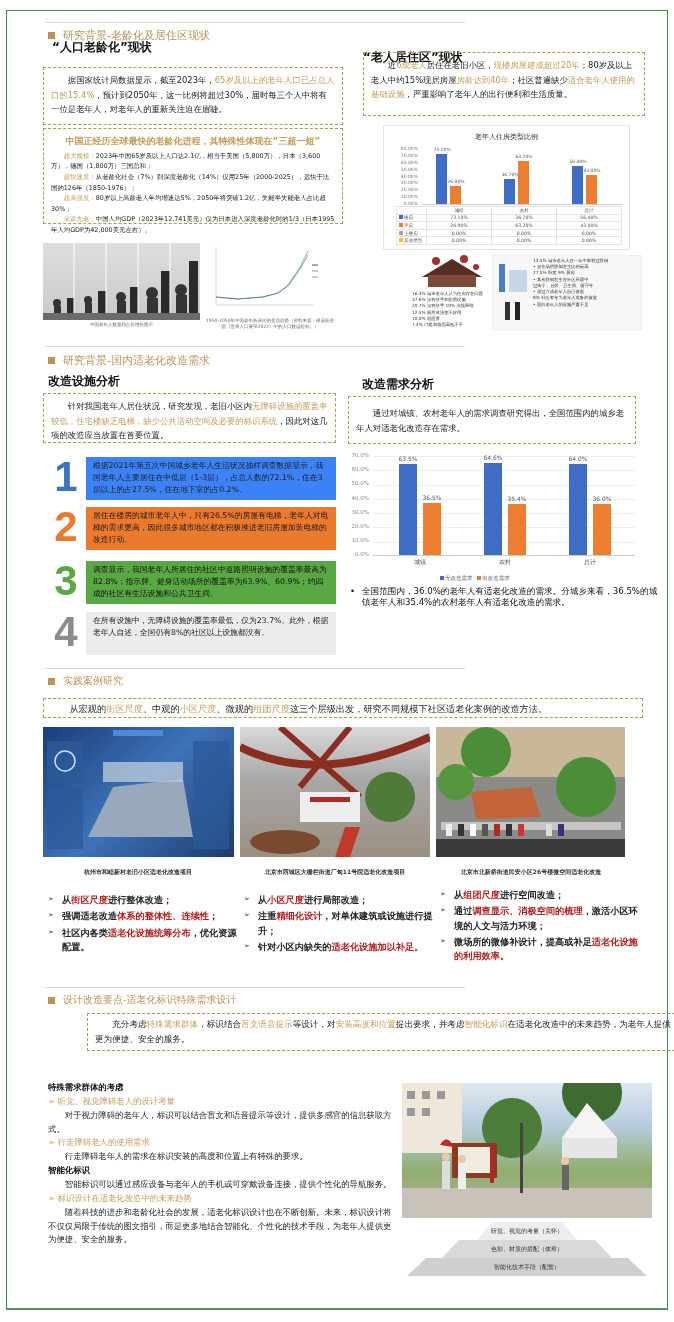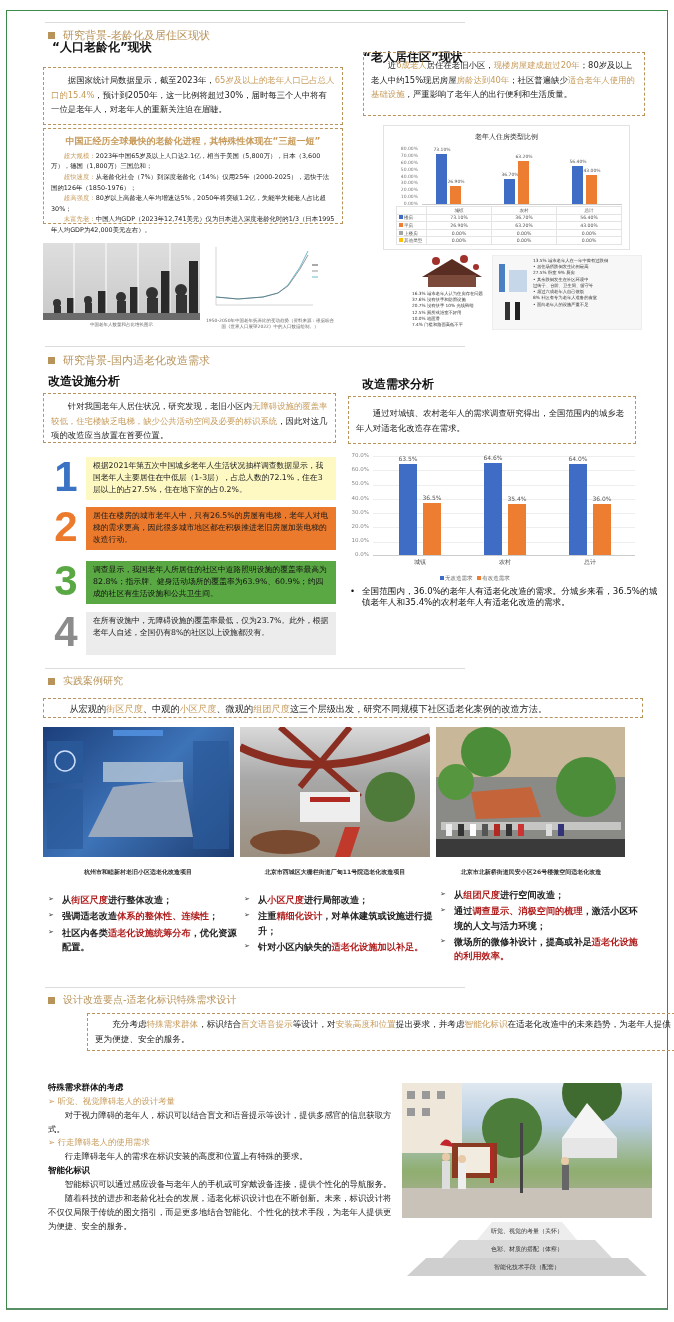--- a/index.html
+++ b/index.html
@@ -238,21 +238,21 @@
     <span class="sq"></span>
     <span>研究背景-国内适老化改造需求</span>
   </div>
 <div class="sub-title" style="left:48px;top:373px;">改造设施分析</div>
 <div class="dbox ind" style="left:43px;top:393px;width:293px;height:50px;">
   <span>针对我国老年人居住状况，研究发现，老旧小区内</span><span class="hl">无障碍设施的覆盖率较低，住宅楼缺乏电梯，缺少公共活动空间及必要的标识系统</span><span>，因此对这几项的改造应当放置在首要位置。</span>
 </div>
 
 <div class="nrow" style="top:457px;">
   <div class="num" style="color:#3b73c4;">1</div>
-  <div class="txt" style="background:#fef9c3;">根据2021年第五次中国城乡老年人生活状况抽样调查数据显示，我国老年人主要居住在中低层（1-3层），占总人数的72.1%，住在3层以上的占27.5%，住在地下室的占0.2%。</div>
+  <div class="txt" style="background:#3b82f6;">根据2021年第五次中国城乡老年人生活状况抽样调查数据显示，我国老年人主要居住在中低层（1-3层），占总人数的72.1%，住在3层以上的占27.5%，住在地下室的占0.2%。</div>
 </div>
 <div class="nrow" style="top:507px;">
   <div class="num" style="color:#ec7a2c;">2</div>
   <div class="txt" style="background:#ec7a2c;color:#1a1a1a;">居住在楼房的城市老年人中，只有26.5%的房屋有电梯，老年人对电梯的需求更高，因此很多城市地区都在积极推进老旧房屋加装电梯的改造行动。</div>
 </div>
 <div class="nrow" style="top:561px;">
   <div class="num" style="color:#5aa843;">3</div>
   <div class="txt" style="background:#5aa843;color:#111;">调查显示，我国老年人所居住的社区中道路照明设施的覆盖率最高为82.8%；指示牌、健身活动场所的覆盖率为63.9%、60.9%；约四成的社区有生活设施和公共卫生间。</div>
 </div>
 <div class="nrow" style="top:612px;">
@@ -396,20 +396,21 @@
 </div>
 
 <div class="ltext">
   <div class="b">特殊需求群体的考虑</div>
   <div class="arr">➢  听觉、视觉障碍老人的设计考量</div>
   <div class="ind">对于视力障碍的老年人，标识可以结合盲文和语音提示等设计，提供多感官的信息获取方式。</div>
   <div class="arr">➢  行走障碍老人的使用需求</div>
   <div class="ind">行走障碍老年人的需求在标识安装的高度和位置上有特殊的要求。</div>
   <div class="b">智能化标识</div>
   <div class="ind">智能标识可以通过感应设备与老年人的手机或可穿戴设备连接，提供个性化的导航服务。</div>
+  <div class="arr">➢  标识设计在适老化改造中的未来趋势</div>
   <div class="ind">随着科技的进步和老龄化社会的发展，适老化标识设计也在不断创新。未来，标识设计将不仅仅局限于传统的图文指引，而是更多地结合智能化、个性化的技术手段，为老年人提供更为便捷、安全的服务。</div>
 </div>
 
 <div class="imgph" style="left:402px;top:1083px;width:250px;height:135px;background:linear-gradient(#dfe8f0,#b8cde0 30%,#8fae6f 65%,#b5b0a5);">
   <svg width="250" height="135">
     <rect x="0" y="0" width="60" height="70" fill="#efe7da"></rect>
       <rect x="5" y="8" width="8" height="8" fill="#999"></rect>
       <rect x="20" y="8" width="8" height="8" fill="#999"></rect>
       <rect x="35" y="8" width="8" height="8" fill="#999"></rect>
       <rect x="5" y="25" width="8" height="8" fill="#999"></rect>

